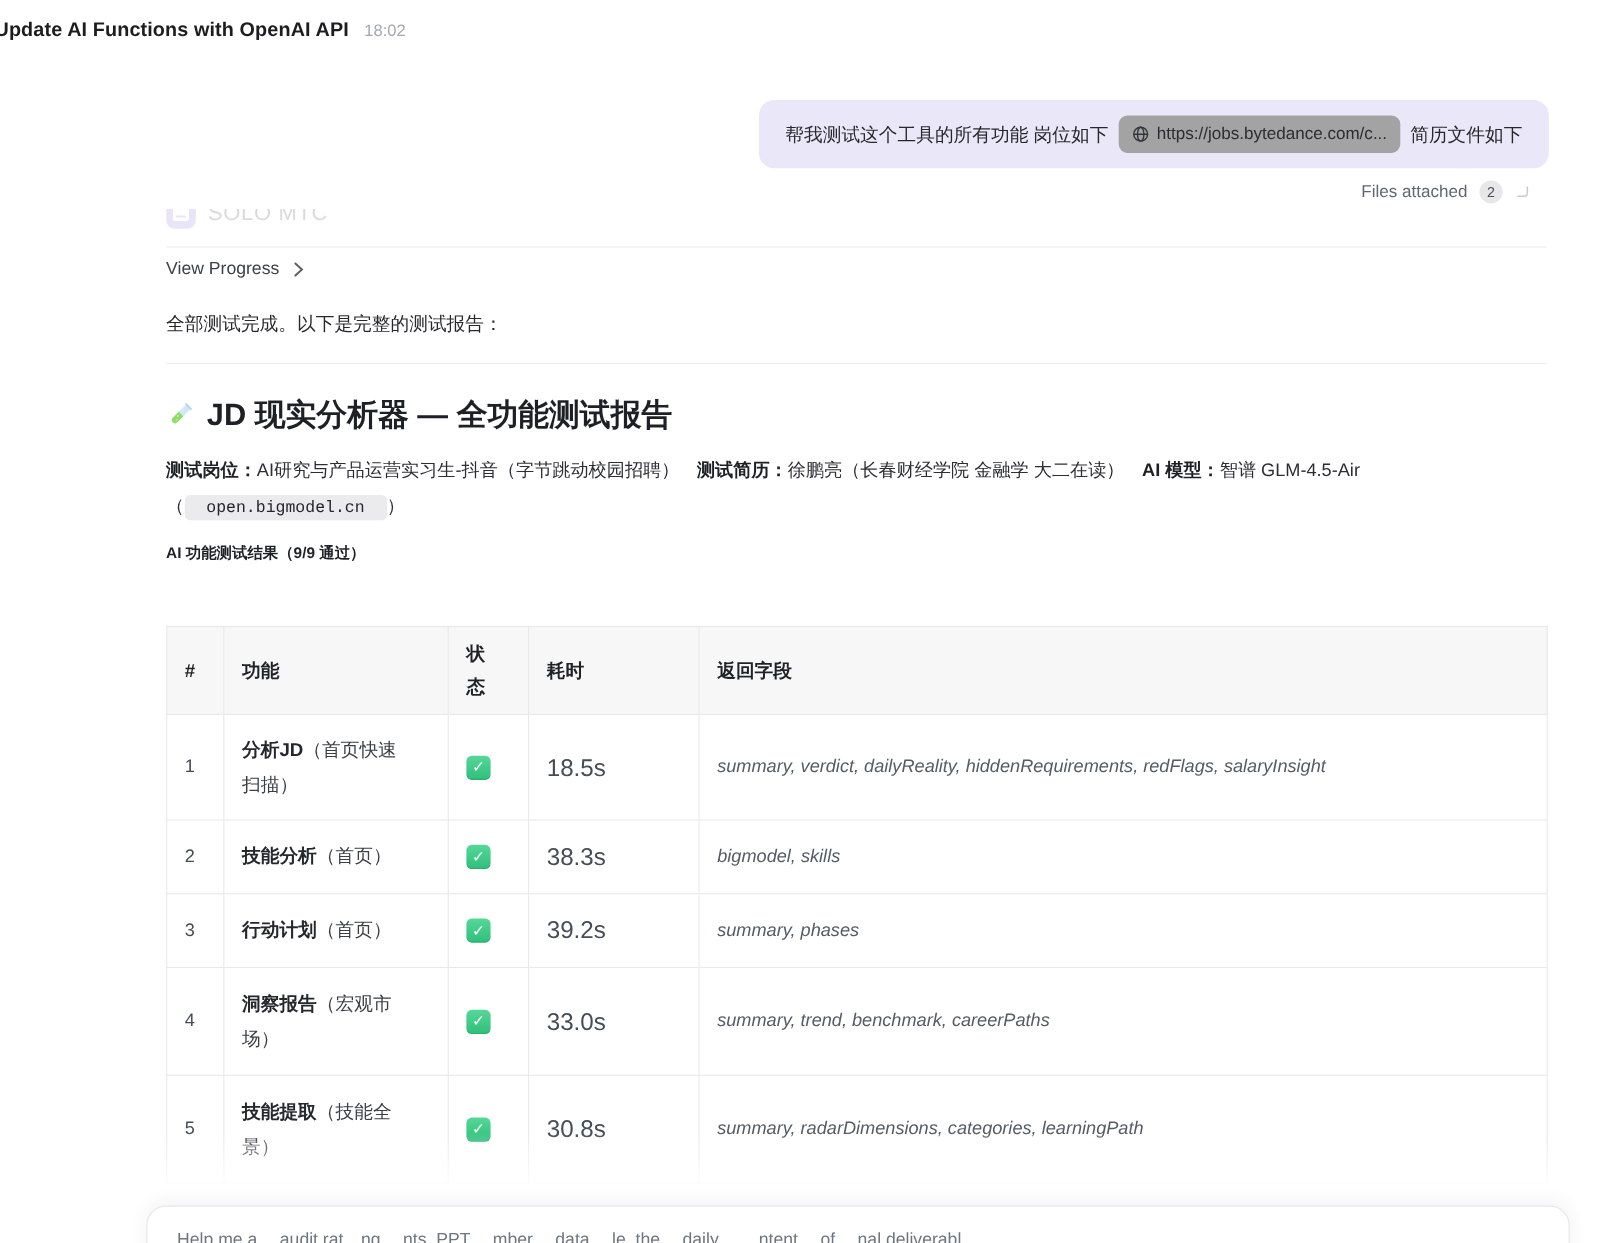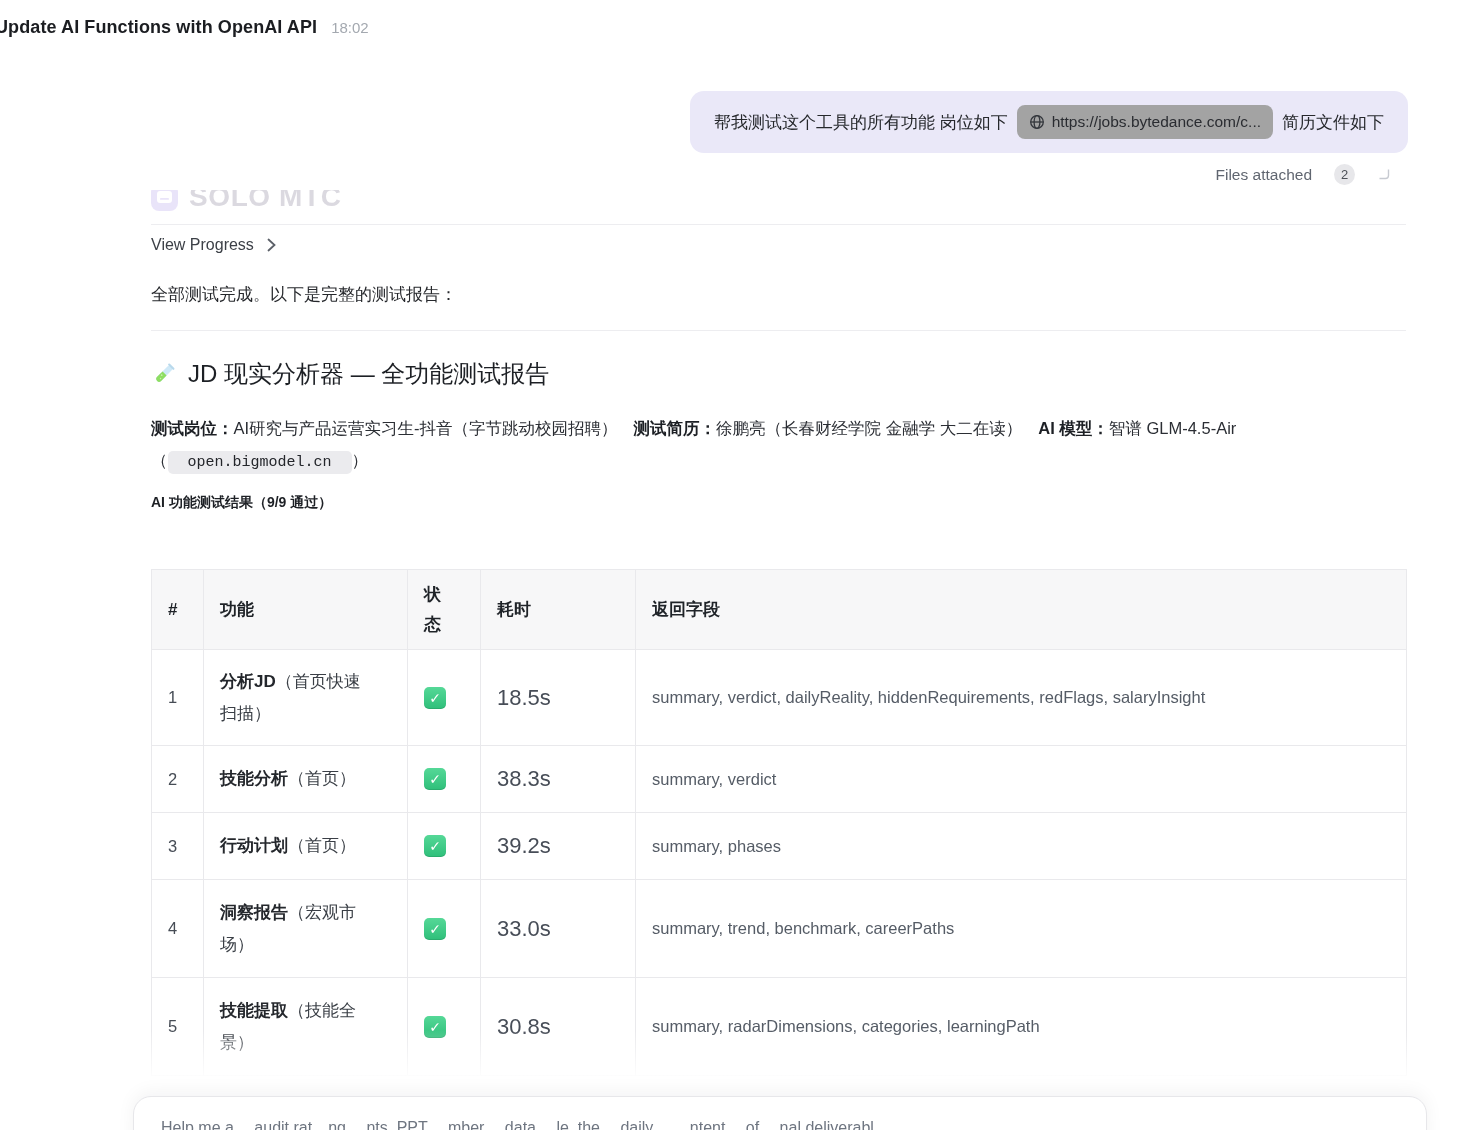--- a/index.html
+++ b/index.html
@@ -11,41 +11,41 @@
   .title-row { top:17px; left:-5px; display:flex; align-items:baseline; gap:14px; }
   .win-title { font-size:18px; font-weight:700; color:#1b1d21; letter-spacing:.1px; }
   .win-time  { font-size:15px; color:#a4a9b0; }
 
   
   .bubble { top:91px; right:56px; height:62px; background:#eae8f8; border-radius:14px;
     display:flex; align-items:center; padding:0 24px; gap:9px; font-size:17px; color:#26282c; }
   .link-pill { background:#a3a3a3; border-radius:8px; height:34px; display:flex;
     align-items:center; padding:0 12px; gap:7px; font-size:15.5px; color:#2a2c31; cursor:pointer; }
 
-  .files-row { top:164px; right:74px; display:flex; align-items:center; gap:22px;
+  .files-row { top:164px; right:74px; display:flex; align-items:center; gap:11px;
     font-size:15.5px; color:#606670; cursor:pointer; }
   .badge { background:#e7e7ea; color:#4c5057; min-width:21px; height:21px; border-radius:50%;
     display:flex; align-items:center; justify-content:center; font-size:13px; padding:0 2px; }
 
   
   .solo-clip { top:190px; left:151px; height:24px; overflow:hidden; opacity:.42; }
   .solo-inner { margin-top:-9px; display:flex; align-items:center; gap:11px; }
   .solo-avatar { width:27px; height:27px; border-radius:8px; background:#cdbff2;
     display:flex; align-items:center; justify-content:center; }
-  .solo-name { font-size:28px; font-weight:700; color:#aaa6b6; letter-spacing:.6px; }
+  .solo-name { font-size:20px; font-weight:400; color:#aaa6b6; letter-spacing:.6px; }
 
   .divider { left:151px; right:58px; border-top:1px solid #ededf0; }
 
   .view-progress { top:236px; left:151px; display:flex; align-items:center; gap:13px;
     font-size:16px; color:#3c4047; cursor:pointer; }
 
   .intro { top:283px; left:151px; font-size:17px; color:#26282c; }
 
   .h1 { top:358px; left:151px; display:flex; align-items:center; gap:11px;
-    font-size:24px; font-weight:400; color:#1d2025; }
+    font-size:28px; font-weight:700; color:#1d2025; }
 
   .meta { top:412px; left:151px; width:1262px; font-size:16.5px; line-height:32px; color:#2b2e34; }
   .meta b { color:#1d2025; }
   .meta .v { margin-right:16px; }
   .code-pill { font-family:"Liberation Mono","DejaVu Sans Mono",monospace; font-size:15px;
     background:#ebebee; border-radius:5px; padding:3px 20px; color:#24262b; }
 
   .h2 { top:494px; left:151px; font-size:14px; font-weight:700; color:#1d2025; }
 
   
@@ -55,21 +55,21 @@
   thead th { background:#f7f7f8; height:80px; font-size:17px; font-weight:700; color:#1f2328; }
   tbody tr:nth-child(1){height:96px;} tbody tr:nth-child(2){height:67px;}
   tbody tr:nth-child(3){height:67px;} tbody tr:nth-child(4){height:98px;}
   tbody tr:nth-child(5){height:98px;}
   .col-num{width:52px;} .col-feat{width:204px;} .col-status{width:73px;}
   .col-time{width:155px;} .col-fields{width:771px;}
   td.num { font-size:16.5px; color:#464c55; }
   .feat { max-width:152px; font-size:17px; line-height:1.85; color:#3a3f46; }
   .feat b { color:#24272c; }
   td.time { font-size:22px; color:#474d57; }
-  td.fields { font-size:16.5px; color:#555c66; }
+  td.fields { font-size:16.5px; color:#555c66;font-style:italic; }
   .vert { display:inline-block; width:1.05em; word-break:break-all; line-height:1.75; }
   .check { width:22px; height:22px; border-radius:5px;
     background:linear-gradient(180deg,#55d897 0%,#2fbf7a 100%);
     box-shadow:inset 0 -1px 0 rgba(0,0,0,.10); color:#fff; display:flex; align-items:center;
     justify-content:center; font-size:14px; font-weight:700; }
 
   .fade { left:0; right:0; top:1030px; height:68px; pointer-events:none;
     background:linear-gradient(to bottom, rgba(255,255,255,0), #fff 75%); }
 
   .composer { top:1096px; left:133px; width:1294px; height:140px; background:#fff;
@@ -192,21 +192,21 @@
       </tr>
       <tr>
         <td class="num">2</td>
         <td>
             <div class="feat"><b>技能分析</b><span>（首页）</span></div>
           </td>
         <td>
             <span class="check">✓</span>
           </td>
         <td class="time">38.3s</td>
-        <td class="fields">summary, verdict</td>
+        <td class="fields">bigmodel, skills</td>
       </tr>
       <tr>
         <td class="num">3</td>
         <td>
             <div class="feat"><b>行动计划</b><span>（首页）</span></div>
           </td>
         <td>
             <span class="check">✓</span>
           </td>
         <td class="time">39.2s</td>

